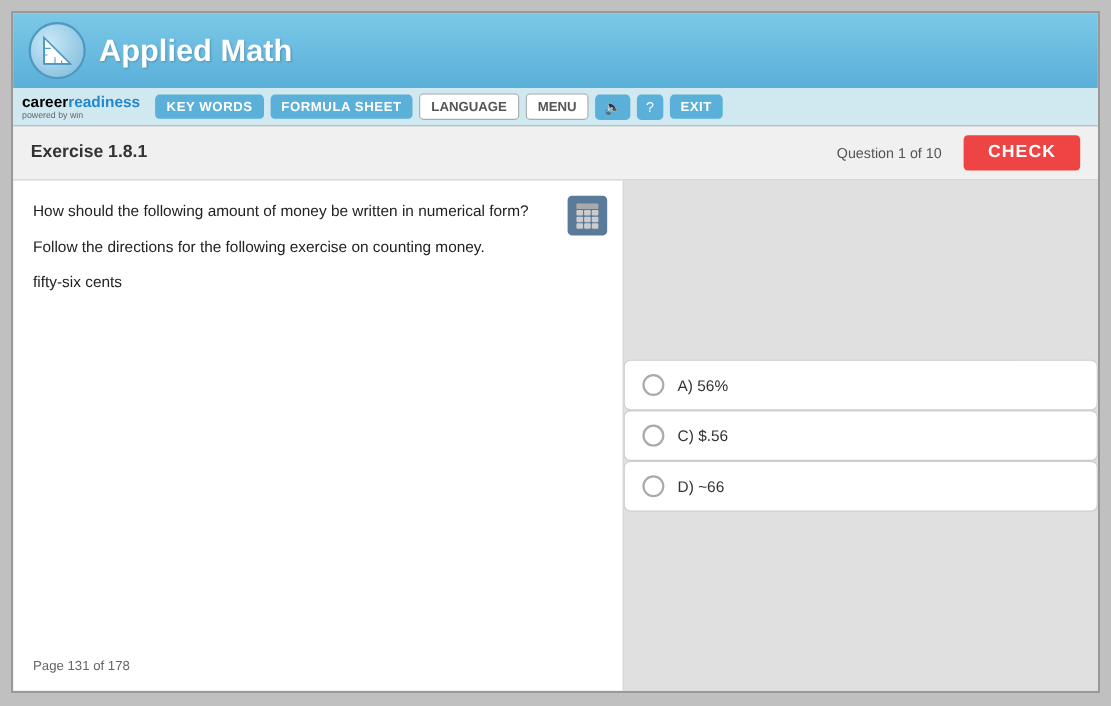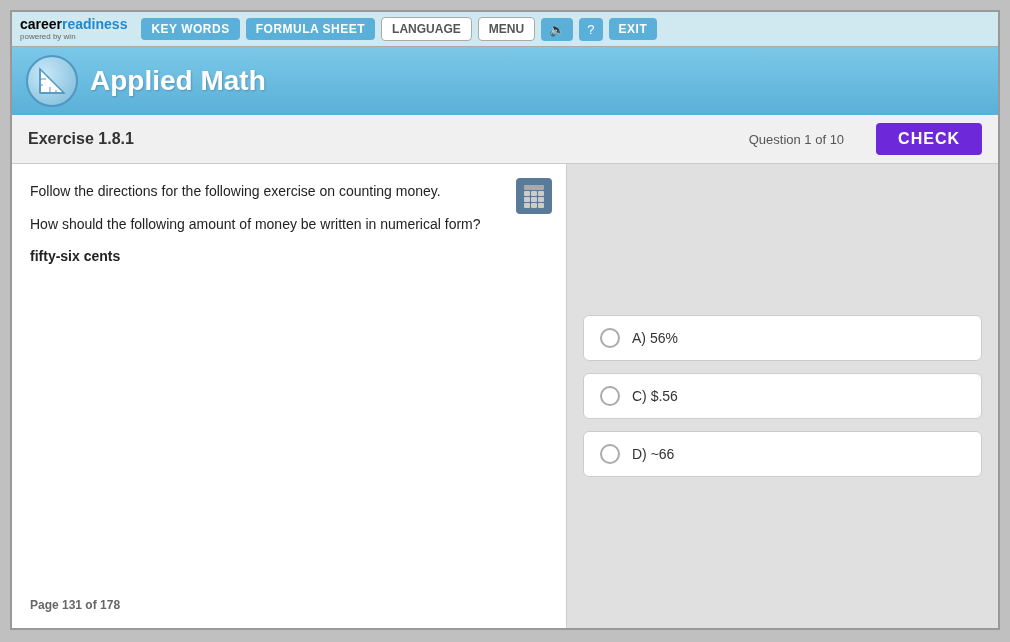--- a/index.html
+++ b/index.html
@@ -101,34 +101,34 @@
       color: white;
       text-shadow: 1px 1px 2px rgba(0,0,0,0.2);
     }
     
     #exercise-bar {
       background: #f0f0f0;
       border-bottom: 1px solid #ccc;
       display: flex;
       align-items: center;
       padding: 8px 16px;
-      gap: 32px;
     }
     #exercise-title {
       font-size: 16px;
       font-weight: bold;
       color: #333;
       flex: 1;
     }
     #question-counter {
       font-size: 13px;
       color: #555;
+      margin-right: 20px;
     }
     #check-btn {
-      background: #6d28d9;
+      background: #ef4444;
       color: white;
       border: none;
       border-radius: 4px;
       padding: 7px 22px;
       font-size: 16px;
       font-weight: bold;
       cursor: pointer;
       letter-spacing: 1px;
     }
     
@@ -148,49 +148,47 @@
       flex-direction: column;
       position: relative;
     }
     #question-text {
       font-size: 14px;
       color: #222;
       line-height: 1.6;
       flex: 1;
     }
     #question-text p { margin-bottom: 10px; }
-    #question-text .bold-term { font-weight: bold; }
+    #question-text .bold-term { font-weight: normal; }
     #calculator-icon {
       position: absolute;
       top: 14px;
       right: 14px;
       width: 36px;
       height: 36px;
       background: #5a7a9a;
       border-radius: 4px;
       display: flex;
       align-items: center;
       justify-content: center;
       cursor: pointer;
     }
     #page-info {
       font-size: 12px;
       color: #666;
       margin-top: auto;
       padding-top: 10px;
-      font-weight: bold;
     }
     
     #right-panel {
       flex: 1;
       background: #e0e0e0;
-      padding: 16px;
       display: flex;
       flex-direction: column;
-      gap: 12px;
+      gap: 0;
       justify-content: center;
     }
     .answer-option {
       background: white;
       border: 1px solid #ccc;
       border-radius: 6px;
       padding: 12px 16px;
       display: flex;
       align-items: center;
       gap: 12px;
@@ -225,64 +223,64 @@
     }
     .calc-cell.wide {
       grid-column: span 3;
       background: #aaa;
     }
   </style>
 </head>
 <body>
 
 <div id="app">
-
-  <div id="top-nav">
-    <div id="logo-area">
-      <div id="logo-career">
-        <span class="career">career</span><span class="readiness">readiness</span>
-      </div>
-      <div id="logo-powered">powered by win</div>
-    </div>
-    <button class="nav-btn">KEY WORDS</button>
-    <button class="nav-btn">FORMULA SHEET</button>
-    <button class="nav-btn-outline">LANGUAGE</button>
-    <button class="nav-btn-outline">MENU</button>
-    <button class="nav-icon-btn">🔈</button>
-    <button class="nav-icon-btn">?</button>
-    <button class="nav-btn">EXIT</button>
-  </div>
 
   <div id="header">
     <div id="header-icon">
       <svg viewBox="0 0 32 32" fill="none" xmlns="http://www.w3.org/2000/svg">
         <polygon points="4,28 28,28 4,4" fill="white" stroke="#5098c0" stroke-width="1.5"></polygon>
         <line x1="4" y1="28" x2="4" y2="4" stroke="#5098c0" stroke-width="1.5"></line>
         <line x1="4" y1="28" x2="28" y2="28" stroke="#5098c0" stroke-width="1.5"></line>
         <line x1="4" y1="14" x2="10" y2="14" stroke="#5098c0" stroke-width="1"></line>
         <line x1="4" y1="20" x2="7" y2="20" stroke="#5098c0" stroke-width="1"></line>
         <line x1="14" y1="28" x2="14" y2="22" stroke="#5098c0" stroke-width="1"></line>
         <line x1="20" y1="28" x2="20" y2="25" stroke="#5098c0" stroke-width="1"></line>
       </svg>
     </div>
     <div id="header-title">Applied Math</div>
   </div>
 
+  <div id="top-nav">
+    <div id="logo-area">
+      <div id="logo-career">
+        <span class="career">career</span><span class="readiness">readiness</span>
+      </div>
+      <div id="logo-powered">powered by win</div>
+    </div>
+    <button class="nav-btn">KEY WORDS</button>
+    <button class="nav-btn">FORMULA SHEET</button>
+    <button class="nav-btn-outline">LANGUAGE</button>
+    <button class="nav-btn-outline">MENU</button>
+    <button class="nav-icon-btn">🔈</button>
+    <button class="nav-icon-btn">?</button>
+    <button class="nav-btn">EXIT</button>
+  </div>
+
   <div id="exercise-bar">
     <div id="exercise-title">Exercise 1.8.1</div>
     <div id="question-counter">Question 1 of 10</div>
     <button id="check-btn">CHECK</button>
   </div>
 
   <div id="main-content">
 
     <div id="left-panel">
       <div id="question-text">
+        <p>How should the following amount of money be written in numerical form?</p>
         <p>Follow the directions for the following exercise on counting money.</p>
-        <p>How should the following amount of money be written in numerical form?</p>
         <p class="bold-term">fifty-six cents</p>
       </div>
 
       <div id="calculator-icon">
         <div class="calc-grid">
           <div class="calc-cell wide"></div>
           <div class="calc-cell"></div>
           <div class="calc-cell"></div>
           <div class="calc-cell"></div>
           <div class="calc-cell"></div>

